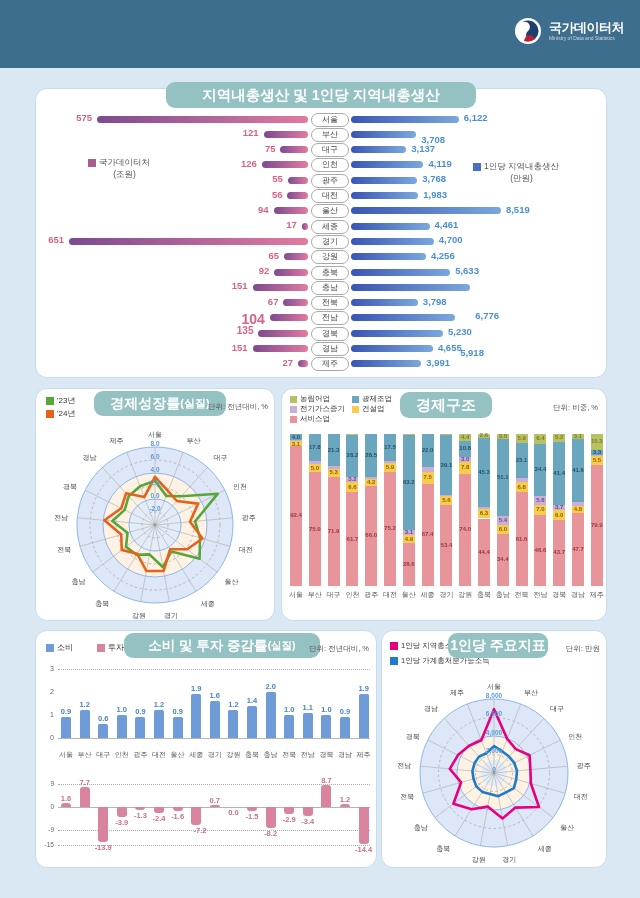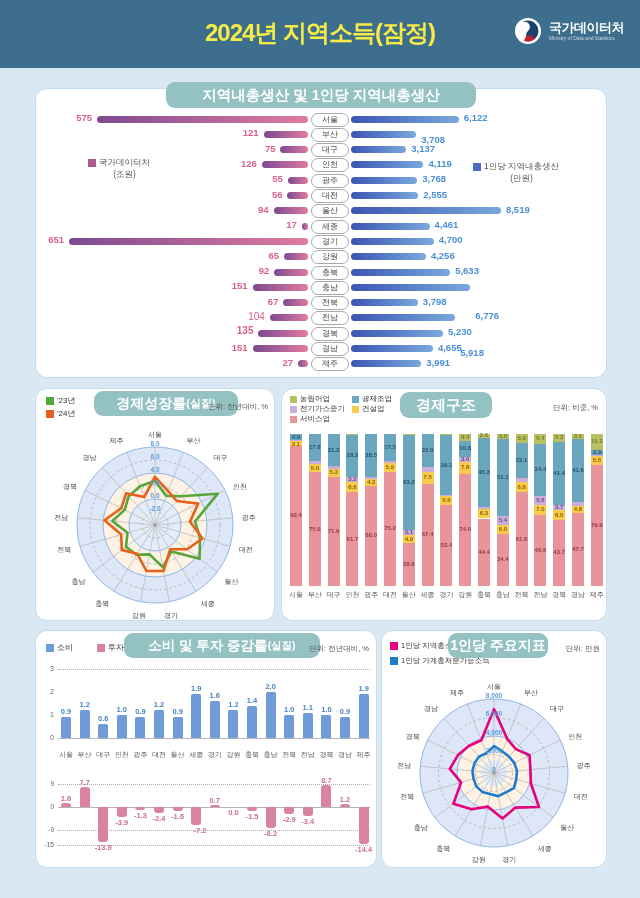--- a/index.html
+++ b/index.html
@@ -27,21 +27,20 @@
   .legend-sq{display:inline-block;width:8px;height:8px;flex:0 0 auto;}
   .cat{position:absolute;color:#555;text-align:center;white-space:nowrap;}
   .region-pill{position:absolute;border:1px solid #a9a9a9;border-radius:7px;background:#fff;
     color:#444;font-size:8px;text-align:center;}
   svg text{font-family:"Liberation Sans","DejaVu Sans",sans-serif;}
 </style>
 </head>
 <body>
 
 <div id="header">
-  <div id="header-title">2024년 지역소득(잠정)</div>
   <div id="logo">
     <svg width="28" height="28" viewBox="0 0 28 28">
       <circle cx="14" cy="14" r="13" fill="#ffffff"></circle>
       <g transform="rotate(-40 14 14)">
         <path d="M14 3.5 A10.5 10.5 0 1 1 14 24.5 A5.25 5.25 0 1 1 14 14 A5.25 5.25 0 1 0 14 3.5 Z" fill="#1d3f6e"></path>
         <path d="M14 24.5 A10.5 10.5 0 0 1 4.6 18.7 L10.2 16.2 A5.25 5.25 0 0 0 14 19.25 Z" fill="#c02034"></path>
       </g>
     </svg>
     <div id="logo-texts">
       <span class="logo-main">국가데이터처</span>
@@ -91,21 +90,21 @@
       <div style="position: absolute; left: 392.494px; top: 68.9px; font-size: 9.5px; font-weight: bold; color: rgb(75, 143, 213);">4,119</div>
       <div style="position: absolute; right: 298px; top: 87.7px; width: 20.185px; height: 7px; border-radius: 4px; background: linear-gradient(to right, rgb(125, 74, 145), rgb(224, 123, 160));"></div>
       <div style="position: absolute; right: 323.185px; top: 84.2px; font-size: 9.5px; font-weight: bold; color: rgb(217, 98, 135);">55</div>
       <div class="region-pill" style="position: absolute; left: 275px; top: 84.7px; width: 36px; height: 12px; line-height: 12px;">광주</div>
       <div style="position: absolute; left: 315px; top: 87.7px; width: 66.3168px; height: 7px; border-radius: 4px; background: linear-gradient(to right, rgb(58, 85, 180), rgb(122, 168, 220));"></div>
       <div style="position: absolute; left: 386.317px; top: 84.2px; font-size: 9.5px; font-weight: bold; color: rgb(75, 143, 213);">3,768</div>
       <div style="position: absolute; right: 298px; top: 103px; width: 20.552px; height: 7px; border-radius: 4px; background: linear-gradient(to right, rgb(125, 74, 145), rgb(224, 123, 160));"></div>
       <div style="position: absolute; right: 323.552px; top: 99.5px; font-size: 9.5px; font-weight: bold; color: rgb(217, 98, 135);">56</div>
       <div class="region-pill" style="position: absolute; left: 275px; top: 100px; width: 36px; height: 12px; line-height: 12px;">대전</div>
       <div style="position: absolute; left: 315px; top: 103px; width: 67.2672px; height: 7px; border-radius: 4px; background: linear-gradient(to right, rgb(58, 85, 180), rgb(122, 168, 220));"></div>
-      <div style="position: absolute; left: 387.267px; top: 99.5px; font-size: 9.5px; font-weight: bold; color: rgb(75, 143, 213);">2,555</div>
+      <div style="position: absolute; left: 387.267px; top: 99.5px; font-size: 9.5px; font-weight: bold; color: rgb(75, 143, 213);">1,983</div>
       <div style="position: absolute; right: 298px; top: 118.3px; width: 34.498px; height: 7px; border-radius: 4px; background: linear-gradient(to right, rgb(125, 74, 145), rgb(224, 123, 160));"></div>
       <div style="position: absolute; right: 337.498px; top: 114.8px; font-size: 9.5px; font-weight: bold; color: rgb(217, 98, 135);">94</div>
       <div class="region-pill" style="position: absolute; left: 275px; top: 115.3px; width: 36px; height: 12px; line-height: 12px;">울산</div>
       <div style="position: absolute; left: 315px; top: 118.3px; width: 149.934px; height: 7px; border-radius: 4px; background: linear-gradient(to right, rgb(58, 85, 180), rgb(122, 168, 220));"></div>
       <div style="position: absolute; left: 469.934px; top: 114.8px; font-size: 9.5px; font-weight: bold; color: rgb(75, 143, 213);">8,519</div>
       <div style="position: absolute; right: 298px; top: 133.6px; width: 6.239px; height: 7px; border-radius: 4px; background: linear-gradient(to right, rgb(125, 74, 145), rgb(224, 123, 160));"></div>
       <div style="position: absolute; right: 309.239px; top: 130.1px; font-size: 9.5px; font-weight: bold; color: rgb(217, 98, 135);">17</div>
       <div class="region-pill" style="position: absolute; left: 275px; top: 130.6px; width: 36px; height: 12px; line-height: 12px;">세종</div>
       <div style="position: absolute; left: 315px; top: 133.6px; width: 78.5136px; height: 7px; border-radius: 4px; background: linear-gradient(to right, rgb(58, 85, 180), rgb(122, 168, 220));"></div>
       <div style="position: absolute; left: 398.514px; top: 130.1px; font-size: 9.5px; font-weight: bold; color: rgb(75, 143, 213);">4,461</div>
@@ -128,21 +127,21 @@
       <div style="position: absolute; right: 358.417px; top: 191.3px; font-size: 9.5px; font-weight: bold; color: rgb(217, 98, 135);">151</div>
       <div class="region-pill" style="position: absolute; left: 275px; top: 191.8px; width: 36px; height: 12px; line-height: 12px;">충남</div>
       <div style="position: absolute; left: 315px; top: 194.8px; width: 119.258px; height: 7px; border-radius: 4px; background: linear-gradient(to right, rgb(58, 85, 180), rgb(122, 168, 220));"></div>
       <div style="position: absolute; left: 439.258px; top: 191.3px; font-size: 9.5px; font-weight: bold; color: rgb(75, 143, 213); margin-top: 30px;">6,776</div>
       <div style="position: absolute; right: 298px; top: 210.1px; width: 24.589px; height: 7px; border-radius: 4px; background: linear-gradient(to right, rgb(125, 74, 145), rgb(224, 123, 160));"></div>
       <div style="position: absolute; right: 327.589px; top: 206.6px; font-size: 9.5px; font-weight: bold; color: rgb(217, 98, 135);">67</div>
       <div class="region-pill" style="position: absolute; left: 275px; top: 207.1px; width: 36px; height: 12px; line-height: 12px;">전북</div>
       <div style="position: absolute; left: 315px; top: 210.1px; width: 66.8448px; height: 7px; border-radius: 4px; background: linear-gradient(to right, rgb(58, 85, 180), rgb(122, 168, 220));"></div>
       <div style="position: absolute; left: 386.845px; top: 206.6px; font-size: 9.5px; font-weight: bold; color: rgb(75, 143, 213);">3,798</div>
       <div style="position: absolute; right: 298px; top: 225.4px; width: 38.168px; height: 7px; border-radius: 4px; background: linear-gradient(to right, rgb(125, 74, 145), rgb(224, 123, 160));"></div>
-      <div style="position: absolute; right: 341.168px; top: 222px; font-size: 10px; font-weight: normal; color: rgb(217, 98, 135);">104</div>
+      <div style="position: absolute; right: 341.168px; top: 222px; font-size: 14px; font-weight: bold; color: rgb(217, 98, 135);">104</div>
       <div class="region-pill" style="position: absolute; left: 275px; top: 222.4px; width: 36px; height: 12px; line-height: 12px;">전남</div>
       <div style="position: absolute; left: 315px; top: 225.4px; width: 104.157px; height: 7px; border-radius: 4px; background: linear-gradient(to right, rgb(58, 85, 180), rgb(122, 168, 220));"></div>
       <div style="position: absolute; left: 424.157px; top: 221.9px; font-size: 9.5px; font-weight: bold; color: rgb(75, 143, 213); margin-top: 36px;">5,918</div>
       <div style="position: absolute; right: 298px; top: 240.7px; width: 49.545px; height: 7px; border-radius: 4px; background: linear-gradient(to right, rgb(125, 74, 145), rgb(224, 123, 160));"></div>
       <div style="position: absolute; right: 352.545px; top: 236px; font-size: 10px; font-weight: bold; color: rgb(217, 98, 135);">135</div>
       <div class="region-pill" style="position: absolute; left: 275px; top: 237.7px; width: 36px; height: 12px; line-height: 12px;">경북</div>
       <div style="position: absolute; left: 315px; top: 240.7px; width: 92.048px; height: 7px; border-radius: 4px; background: linear-gradient(to right, rgb(58, 85, 180), rgb(122, 168, 220));"></div>
       <div style="position: absolute; left: 412.048px; top: 237.2px; font-size: 9.5px; font-weight: bold; color: rgb(75, 143, 213);">5,230</div>
       <div style="position: absolute; right: 298px; top: 256px; width: 55.417px; height: 7px; border-radius: 4px; background: linear-gradient(to right, rgb(125, 74, 145), rgb(224, 123, 160));"></div>
       <div style="position: absolute; right: 358.417px; top: 252.5px; font-size: 9.5px; font-weight: bold; color: rgb(217, 98, 135);">151</div>
@@ -161,21 +160,21 @@
   <div class="abs" style="left:10px;top:6px;font-size:8px;color:#333;">
     <div class="legend-item" style="margin-bottom:2px;">
       <span class="legend-sq" style="background:#56a639;"></span>
       <span>'23년</span>
     </div>
     <div class="legend-item">
       <span class="legend-sq" style="background:#e8611a;"></span>
       <span>'24년</span>
     </div>
   </div>
-  <div class="pill" style="left:58px;top:2px;width:144px;height:25px;font-size:14px;">
+  <div class="pill" style="left:58px;top:2px;width:132px;height:25px;font-size:14px;">
     <span>경제성장률</span>
       <span class="sub" style="font-size:11px;">(실질)</span>
   </div>
   <div class="unit" style="right:6px;top:13px;">단위: 전년대비, %</div>
   <svg id="radar-growth" width="238" height="231" style="position:absolute;left:0;top:0;">
       <circle cx="119" cy="136" r="78" fill="#dde7f8"></circle>
       <circle cx="119" cy="136" r="52" fill="#fdf2e4"></circle>
       <circle cx="119" cy="136" r="26" fill="#e3ecf9"></circle>
       <line x1="119" y1="136" x2="119" y2="58" stroke="#b5b5b5" stroke-width="0.7"></line>
       <line x1="119" y1="136" x2="147.17684996259794" y2="63.26716610646025" stroke="#b5b5b5" stroke-width="0.7"></line>

